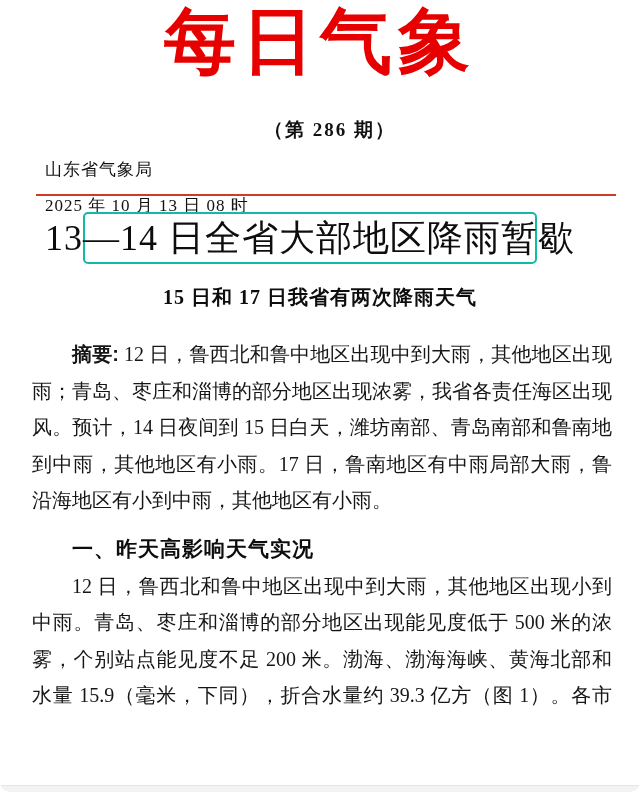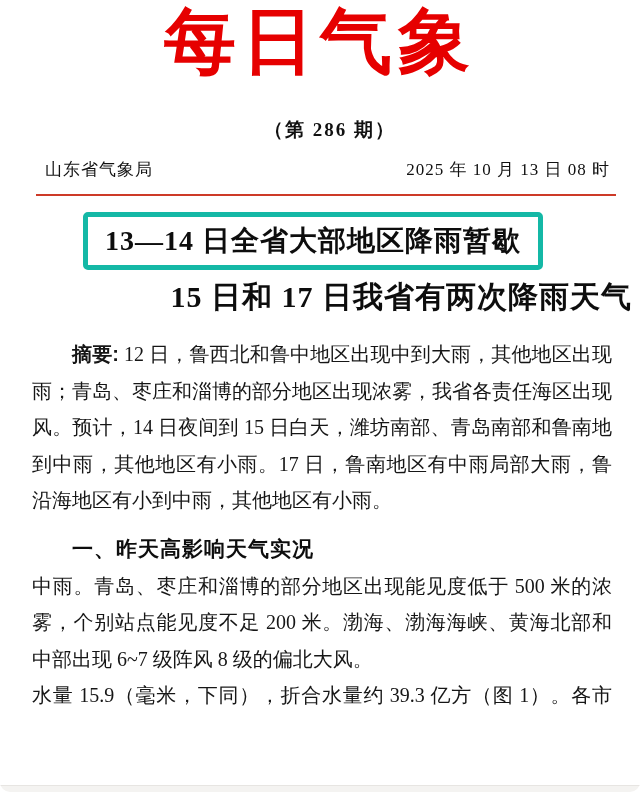--- a/index.html
+++ b/index.html
@@ -40,51 +40,52 @@
   }
   .meta-row {
     position: absolute;
     top: 152px; left: 45px; right: 30px;
     height: 36px;
     line-height: 36px;
     display: flex;
     justify-content: space-between;
     font-size: 17px;
     letter-spacing: 1px;
+    flex-direction: column;
   }
   .red-rule {
     position: absolute;
     top: 194px; left: 36px; right: 24px;
     height: 0;
     border-top: 2.5px solid #cd3a28;
   }
 
   
   .headline-box {
     position: absolute;
     top: 212px; left: 83px;
     width: 450px; height: 48px;
-    border: 5px solid #14b8a6;
+    border: 2px solid #14b8a6;
     border-radius: 5px;
     display: flex;
     align-items: center;
     justify-content: center;
-    font-size: 28px;
-    font-weight: bold;
+    font-size: 36px;
+    font-weight: normal;
     letter-spacing: 1px;
     white-space: nowrap;
     color: #0d0d0d;
   }
   .headline-second {
     position: absolute;
-    top: 276px; left: 0; right: 8px;
+    top: 276px; left: 0; right: 0;
     height: 42px;
     line-height: 42px;
-    text-align: right;
-    font-size: 30px;
+    text-align: center;
+    font-size: 20px;
     font-weight: bold;
     letter-spacing: 1px;
     white-space: nowrap;
     color: #0d0d0d;
   }
 
   
   .body-block {
     position: absolute;
     top: 336px; left: 32px; right: 28px;
@@ -156,23 +157,23 @@
           <div class="bline full">雨；青岛、枣庄和淄博的部分地区出现浓雾，我省各责任海区出现偏北大</div>
           <div class="bline full">风。预计，14 日夜间到 15 日白天，潍坊南部、青岛南部和鲁南地区有小</div>
           <div class="bline full">到中雨，其他地区有小雨。17 日，鲁南地区有中雨局部大雨，鲁中和南部</div>
           <div class="bline">沿海地区有小到中雨，其他地区有小雨。</div>
         </div>
     </div>
 
     <div class="section-heading">一、昨天高影响天气实况</div>
 
     <div>
+        <div class="bline full indent">12 日，鲁西北和鲁中地区出现中到大雨，其他地区出现小到</div>
         <div class="bline full">中雨。青岛、枣庄和淄博的部分地区出现能见度低于 500 米的浓</div>
         <div class="bline full">雾，个别站点能见度不足 200 米。渤海、渤海海峡、黄海北部和</div>
-        <div class="bline">中部出现 6~7 级阵风 8 级的偏北大风。</div>
       </div>
 
     <div>
         <div class="bline full">水量 15.9（毫米，下同），折合水量约 39.3 亿方（图 1）。各市</div>
       </div>
 
   </div>
 
   <div class="bottom-strip"></div>
 </div>

